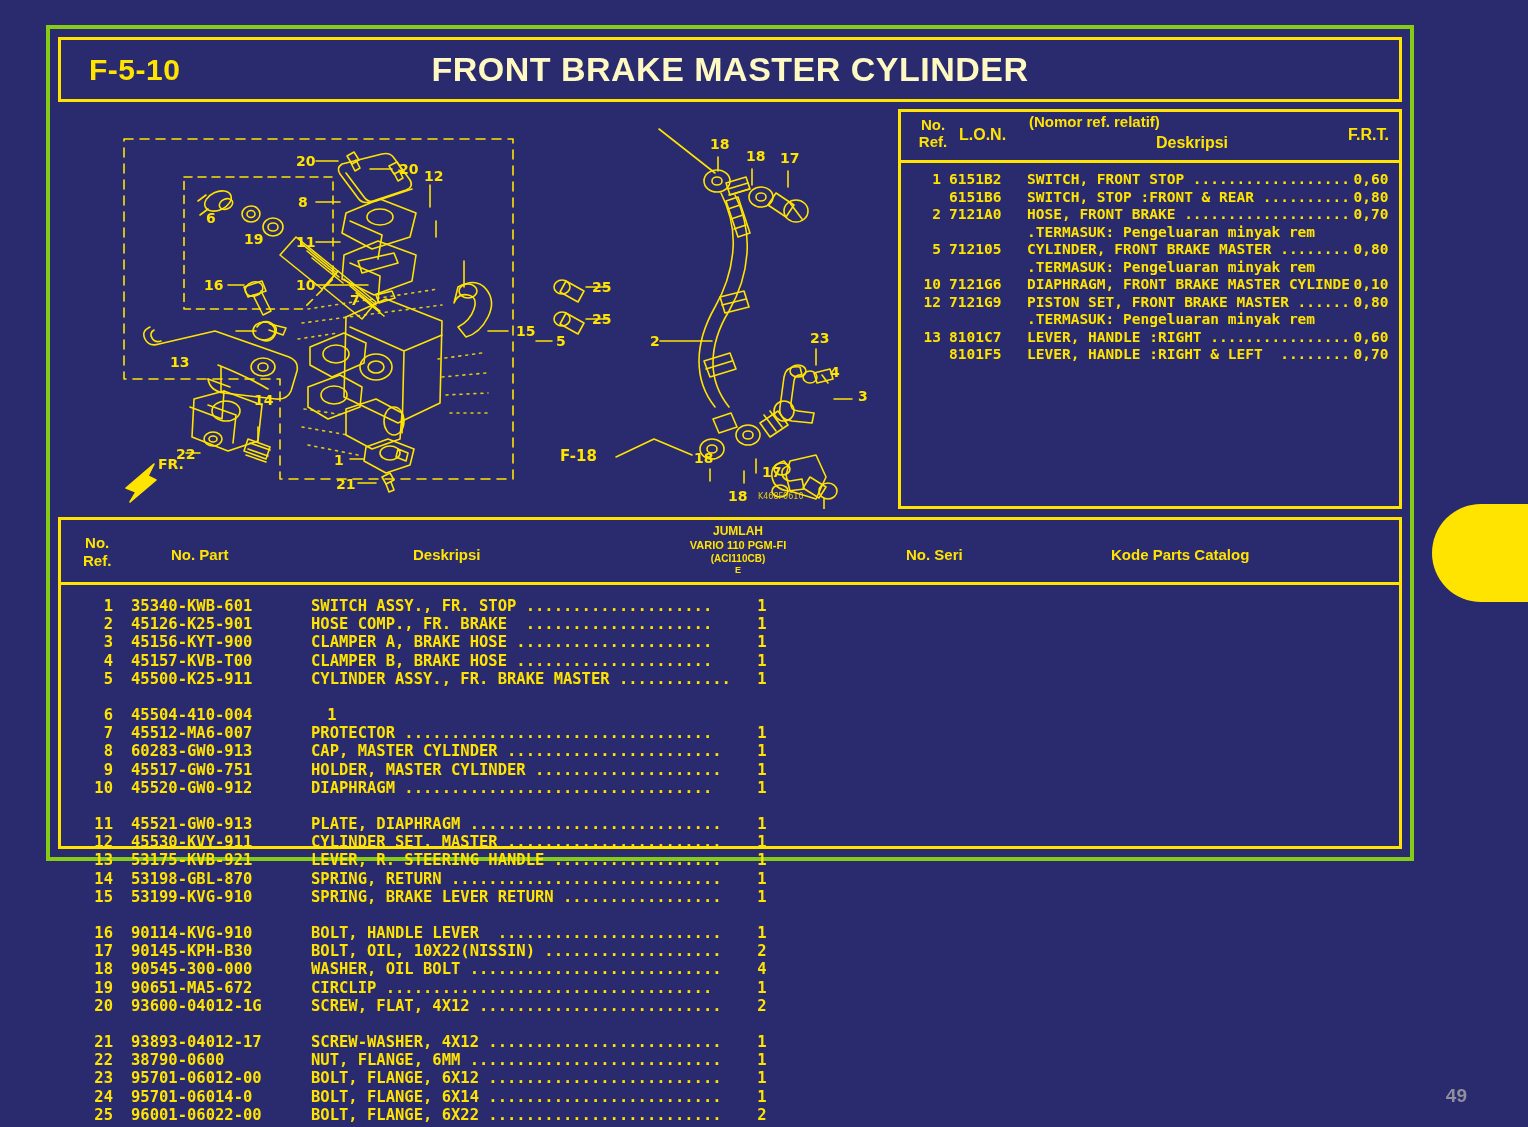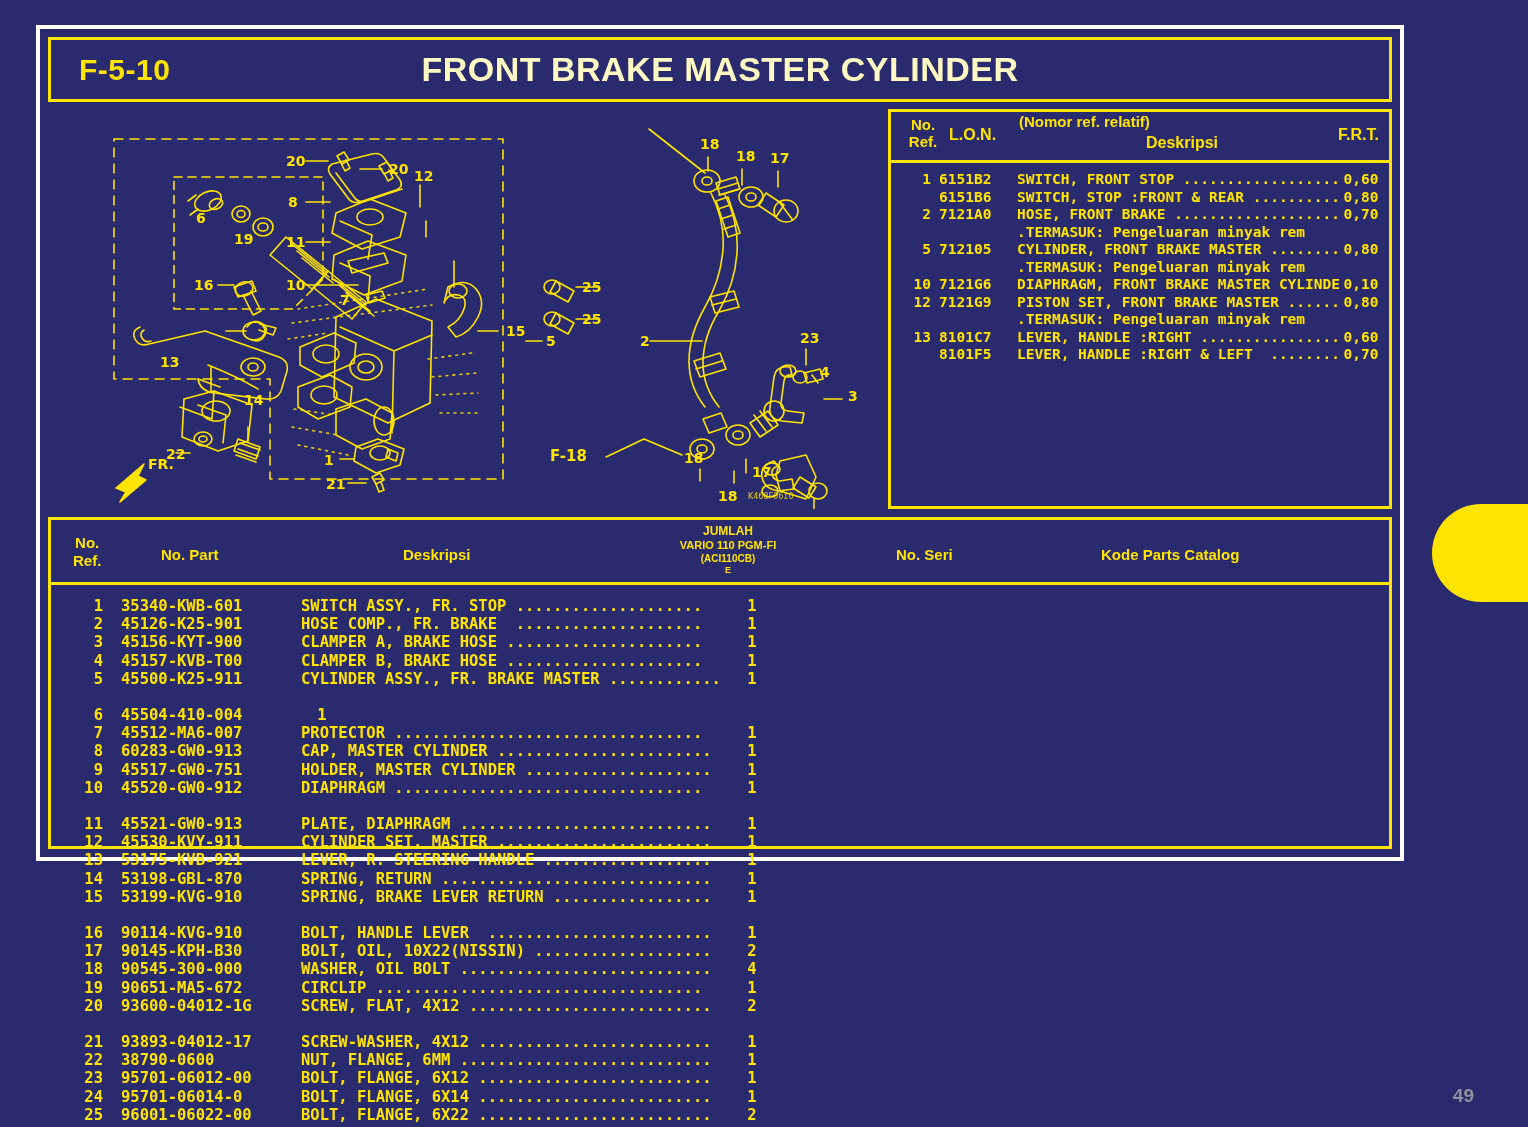--- a/index.html
+++ b/index.html
@@ -4,23 +4,23 @@
 <style>
   html,body{margin:0;padding:0;}
   body{
     width:1528px;height:1127px;
     background:#2a2a6e;
     font-family:"Liberation Sans", sans-serif;
     overflow:hidden;
     position:relative;
   }
   .page{
-    position:absolute;left:36px;top:25px;
+    position:absolute;left:46px;top:25px;
     width:1368px;height:836px;
-    border:4px solid #ffffff;
+    border:4px solid #84cc16;
     box-sizing:border-box;
   }
   
   .titlebar{
     position:absolute;left:8px;top:8px;right:8px;height:65px;
     border:3px solid #ffe400;
     box-sizing:border-box;
     display:flex;align-items:center;
   }
   .sheet-code{
@@ -98,21 +98,21 @@
   .prow .p-desc{width:430px;overflow:hidden;}
   .prow .p-qty{width:42px;text-align:center;}
   .spacer{height:18px;}
   
   .sidetab{
     position:absolute;right:0;top:504px;width:96px;height:98px;
     background:#ffe400;
     border-top-left-radius:50px;border-bottom-left-radius:50px;
   }
   .pageno{
-    position:absolute;right:54px;bottom:20px;
+    position:absolute;right:61px;bottom:20px;
     color:#8f8f9e;font-size:19px;font-weight:bold;
   }
 </style>
 </head>
 <body>
 
 <div class="page">
 
   <div class="titlebar">
     <div class="sheet-code">F-5-10</div>

